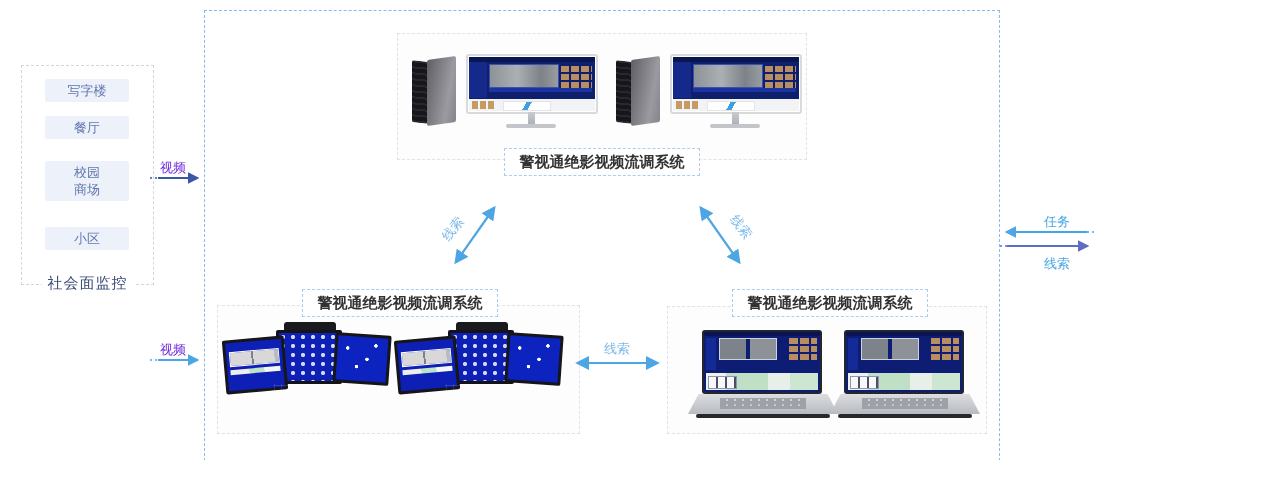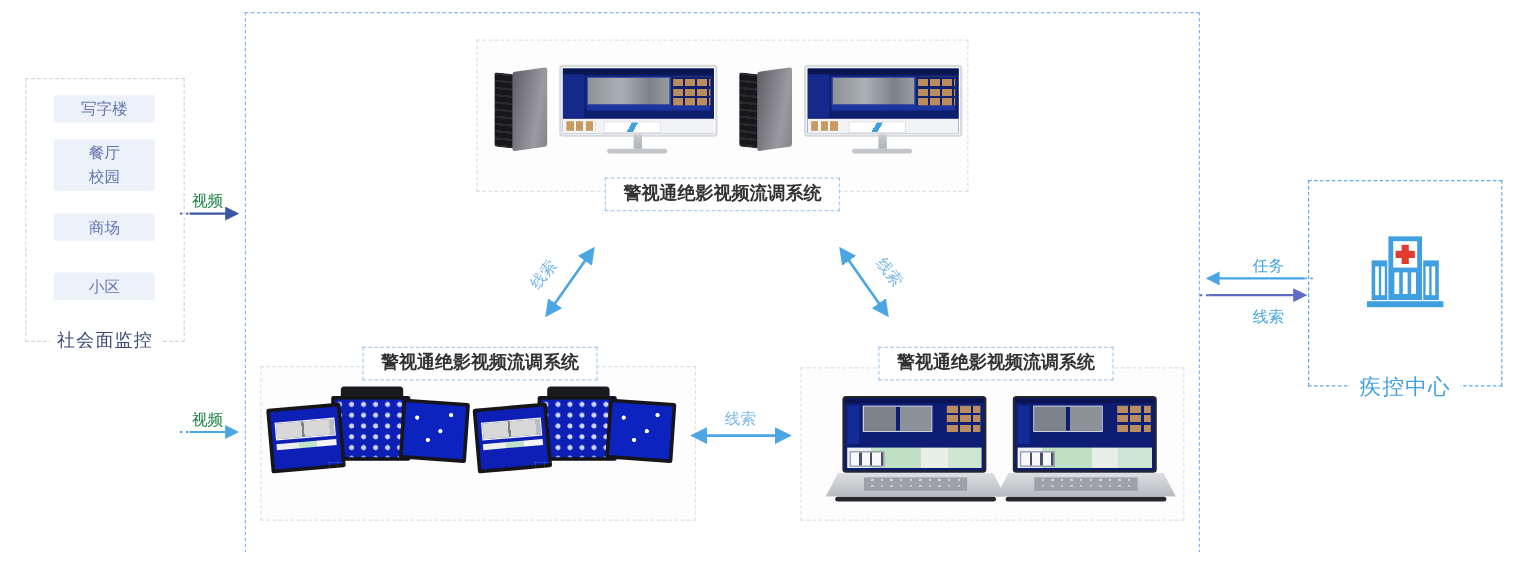--- a/index.html
+++ b/index.html
@@ -123,37 +123,37 @@
 
   
   .cdc-box{position:absolute;left:1090px;top:150px;width:160px;height:170px;
            border:1px dashed #5fade9;background:#fff;}
   .cdc-title{position:absolute;left:50%;transform:translateX(-50%);bottom:-13px;background:#fff;
              padding:0 8px;color:#41a0e0;font-size:18px;white-space:nowrap;letter-spacing:1px;}
   .cdc-icon{position:absolute;left:48px;top:44px;}
 
   
   .edge-label{position:absolute;font-size:13px;white-space:nowrap;}
-  .lab-dark{color:#15803d;}
+  .lab-dark{color:#6d28d9;}
   .lab-blue{color:#45a5e3;margin-left:12px;}
   .lab-sky{color:#7ab8ea;}
   .rot-l{transform:rotate(-52deg);}
   .rot-r{transform:rotate(52deg);}
 
   svg.overlay{position:absolute;left:0;top:0;pointer-events:none;}
 </style>
 </head>
 <body>
 
 <div id="stage">
 
   <div class="src-panel">
     <div class="src-item" style="top:13px">写字楼</div>
     <div class="src-item" style="top:50px">餐厅</div>
-    <div class="src-item" style="top:70px">校园</div>
+    <div class="src-item" style="top:95px">校园</div>
     <div class="src-item" style="top:112px">商场</div>
     <div class="src-item" style="top:161px">小区</div>
     <div class="panel-title">社会面监控</div>
   </div>
 
 
   <div class="platform-box"></div>
 
   <div class="sub-box sub-top"></div>
   <div class="sub-box sub-left"></div>
@@ -257,41 +257,20 @@
           <div class="lp-map">
             <div class="lp-map-thumbs"></div>
           </div>
     </div>
       </div>
     <div class="lp-deck"></div>
       <div class="lp-keys"></div>
       <div class="lp-foot"></div>
   </div>
 
-  <div class="cdc-box">
-    <div class="cdc-icon">
-      <svg width="64" height="62" viewBox="0 0 64 62">
-        <rect x="18" y="2" width="28" height="53" fill="#3f9fe0"></rect>
-        <rect x="22" y="6" width="20" height="22" fill="#ffffff"></rect>
-        <rect x="29" y="9" width="6" height="16" fill="#e23b30"></rect>
-        <rect x="24" y="14" width="16" height="6" fill="#e23b30"></rect>
-        <rect x="23" y="32" width="4" height="18" fill="#ffffff"></rect>
-        <rect x="30" y="32" width="4" height="18" fill="#ffffff"></rect>
-        <rect x="37" y="32" width="4" height="18" fill="#ffffff"></rect>
-        <rect x="4" y="22" width="13" height="33" fill="#3f9fe0"></rect>
-        <rect x="47" y="22" width="13" height="33" fill="#3f9fe0"></rect>
-        <rect x="7" y="27" width="3" height="24" fill="#ffffff"></rect>
-        <rect x="12" y="27" width="3" height="24" fill="#ffffff"></rect>
-        <rect x="49" y="27" width="3" height="24" fill="#ffffff"></rect>
-        <rect x="54" y="27" width="3" height="24" fill="#ffffff"></rect>
-        <rect x="0" y="56" width="64" height="5" fill="#3f9fe0"></rect>
-      </svg>
-    </div>
-    <div class="cdc-title">疾控中心</div>
-  </div>
 
   <svg class="overlay" width="1270" height="487" viewBox="0 0 1270 487">
     <defs>
       <marker id="mNavy" viewBox="0 0 10 10" refX="8" refY="5" markerWidth="6.5" markerHeight="6.5" orient="auto-start-reverse">
           <path d="M0,0 L10,5 L0,10 z" fill="#3a57a7"></path>
         </marker>
       <marker id="mBlue" viewBox="0 0 10 10" refX="8" refY="5" markerWidth="6.5" markerHeight="6.5" orient="auto-start-reverse">
           <path d="M0,0 L10,5 L0,10 z" fill="#4da6e4"></path>
         </marker>
       <marker id="mIndigo" viewBox="0 0 10 10" refX="8" refY="5" markerWidth="6.5" markerHeight="6.5" orient="auto-start-reverse">

